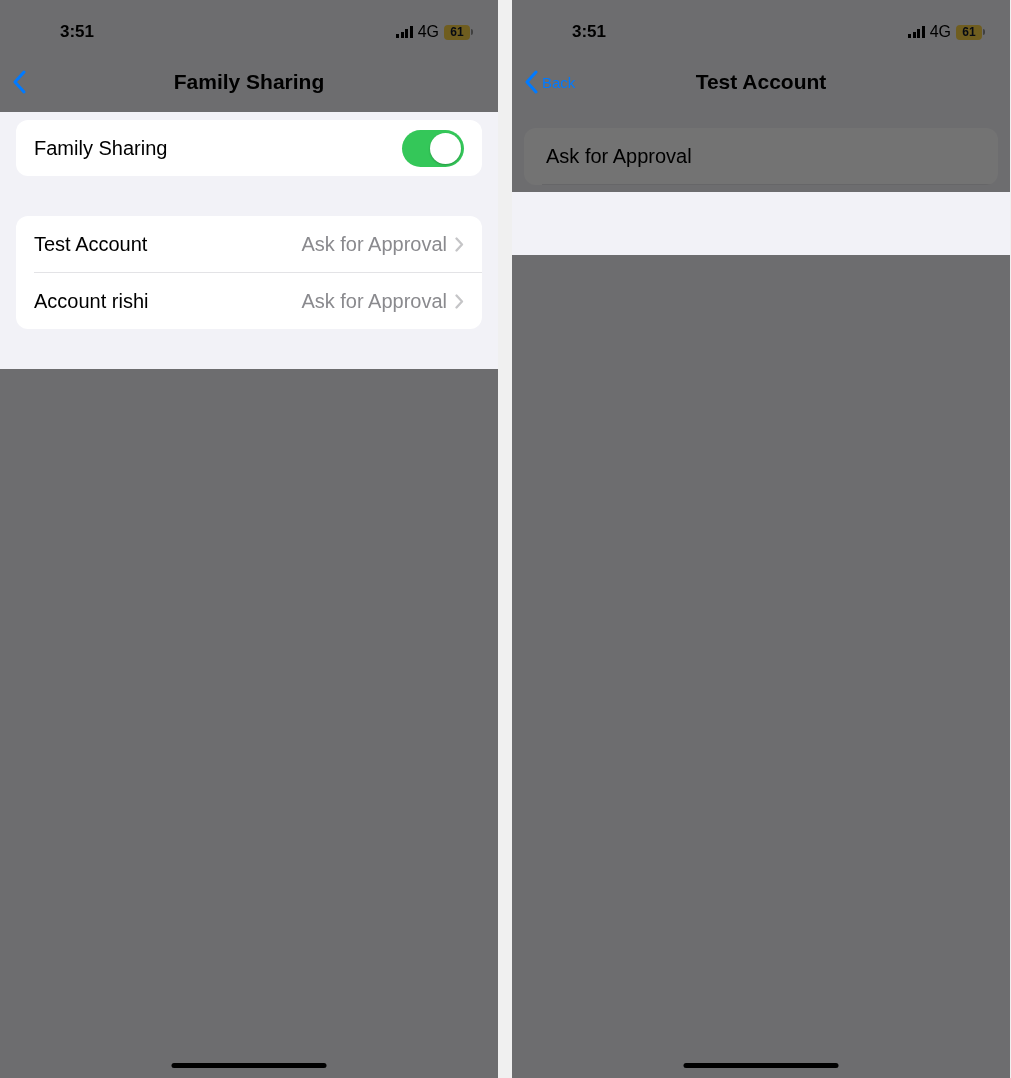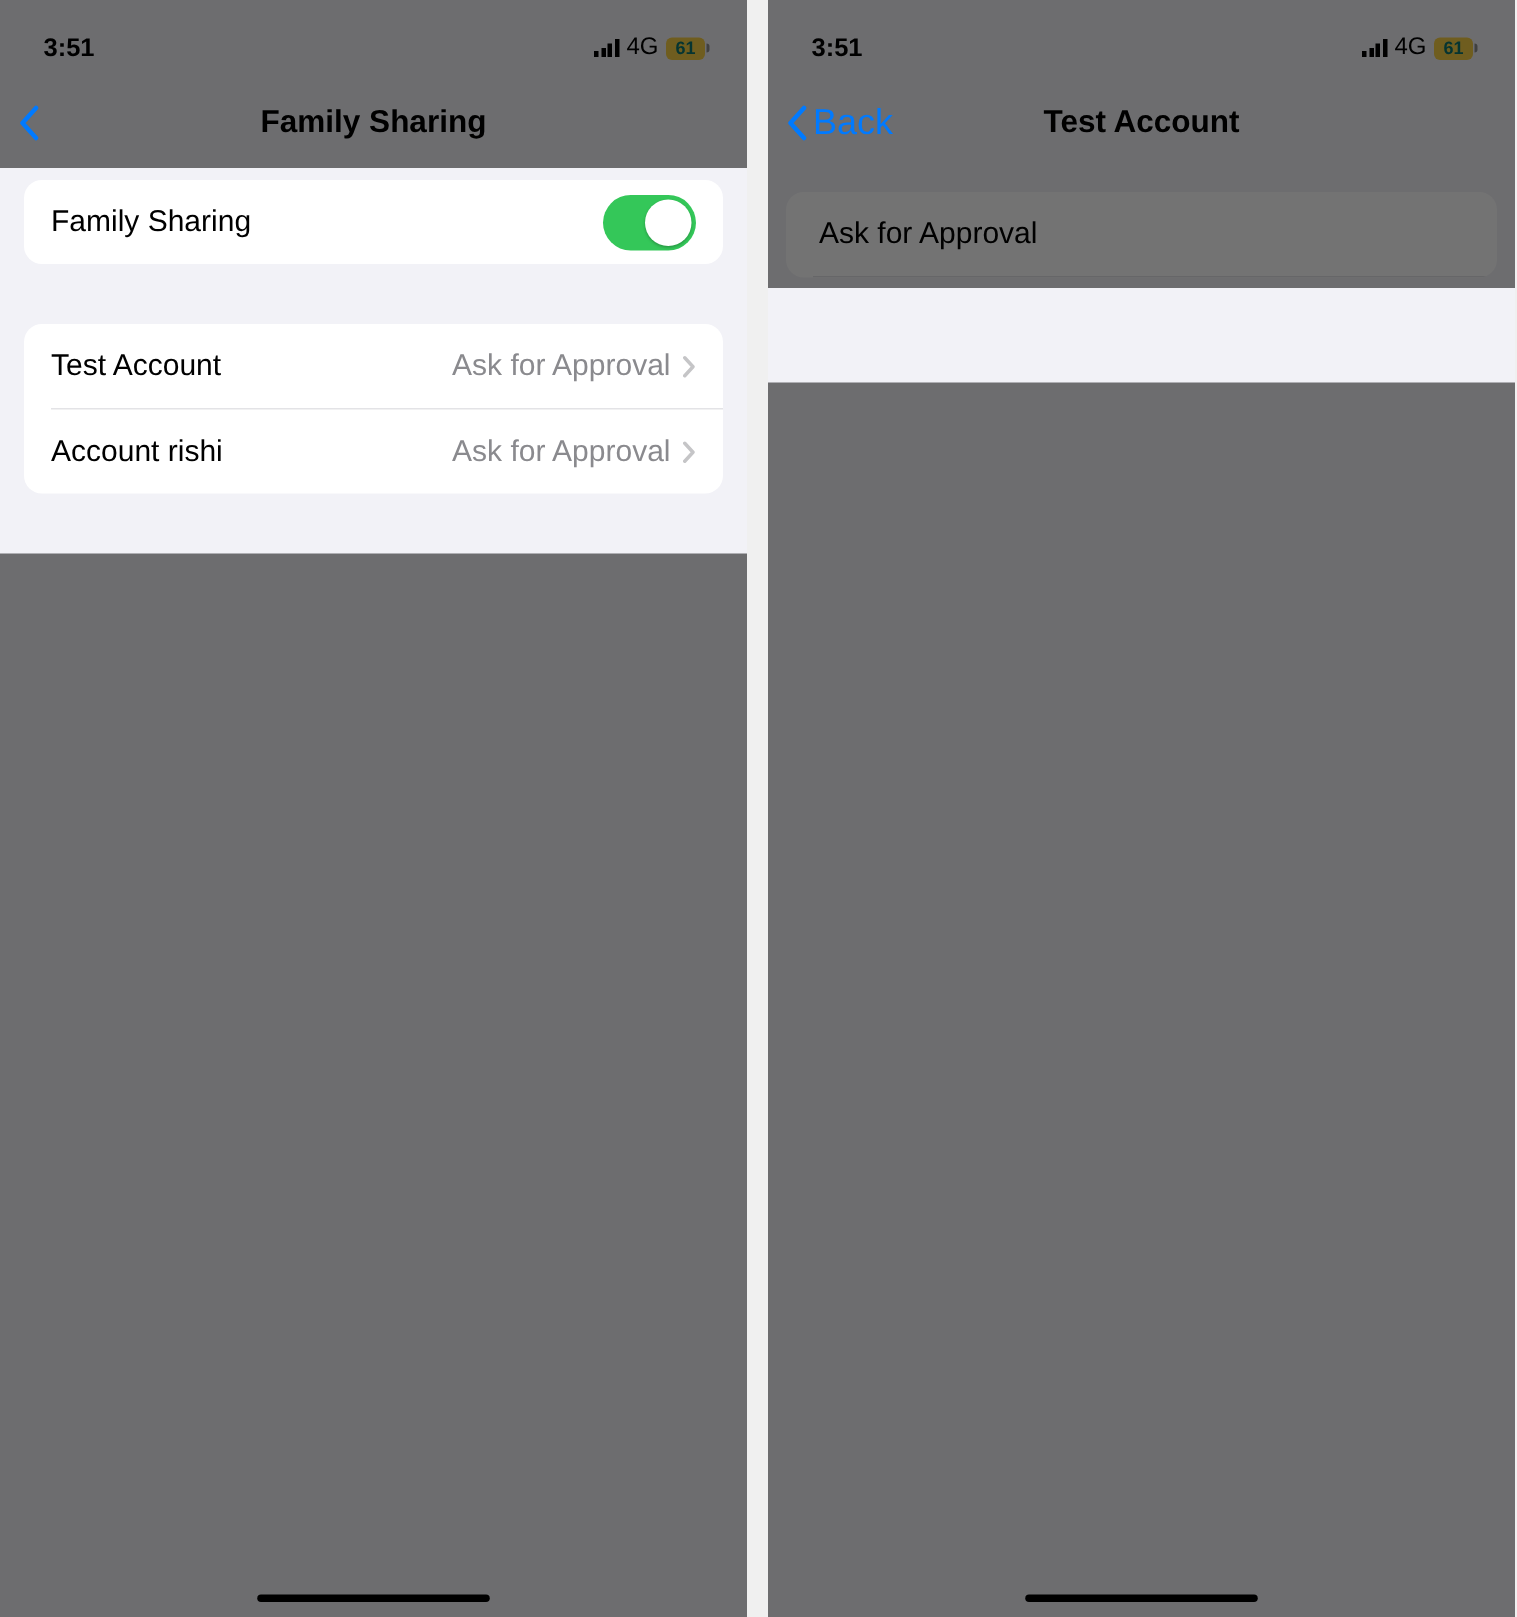--- a/index.html
+++ b/index.html
@@ -28,21 +28,21 @@
     .highlight-zone {
       position: relative;
       background: #f2f2f7;
       z-index: 5;
     }
     .statusbar {
       display: flex;
       justify-content: space-between;
       align-items: center;
       height: 54px;
-      padding: 10px 28px 0 29px;
+      padding: 10px 28px 0 60px;
       font-size: 17px;
       font-weight: 600;
       color: #000;
     }
     .statusbar-right {
       display: flex;
       align-items: center;
       gap: 5px;
       font-size: 16px;
       font-weight: 500;
@@ -63,21 +63,21 @@
     .signal-bars span:nth-child(4){height:12px}
     .battery {
       display: inline-flex;
       align-items: center;
       background: #f7ce46;
       border-radius: 4px;
       padding: 1px 3px;
       height: 15px;
       font-size: 12px;
       font-weight: 600;
-      color: #0f766e;
+      color: #0f172a;
       position:relative;
       min-width: 26px;
       justify-content: center;
     }
     .battery::after {
       content:"";
       position:absolute;
       right:-3px;
       top:50%;
       transform:translateY(-50%);
@@ -98,21 +98,21 @@
       text-align: center;
       font-size: 21px;
       font-weight: 600;
       color: #000;
     }
     .nav-back {
       display: flex;
       align-items: center;
       gap: 4px;
       color: #007aff;
-      font-size: 24px;
+      font-size: 15px;
       z-index: 2;
     }
     .chev-back {
       width: 14px; height: 24px;
       display:inline-block;
     }
     .list-group {
       margin: 20px 16px 0 16px;
       background: #fff;
       border-radius: 12px;

